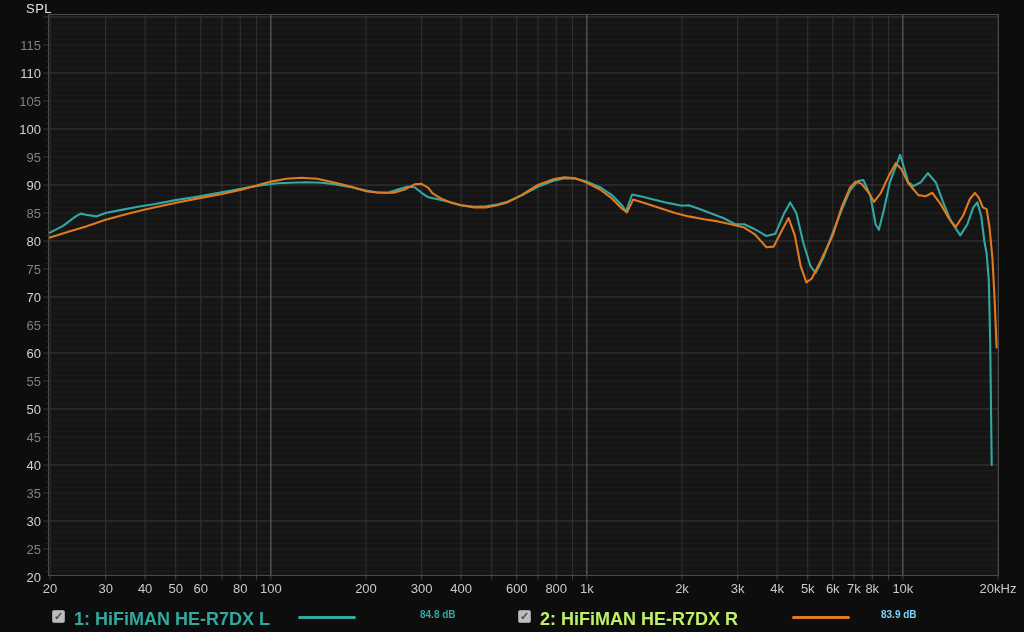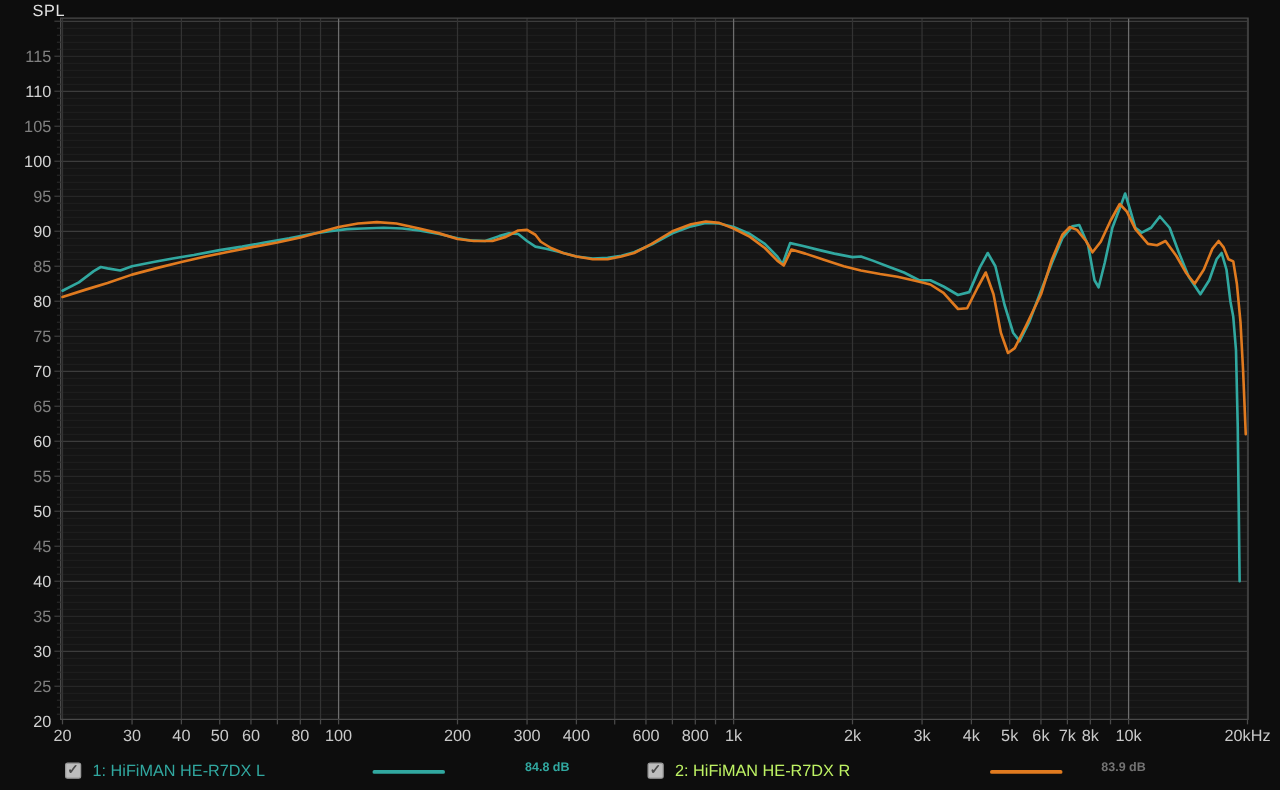--- a/index.html
+++ b/index.html
@@ -8,21 +8,21 @@
   .spl-title{position:absolute;left:26px;top:1px;font-size:13px;color:#e2e2e2;letter-spacing:.5px;}
   svg.chart{position:absolute;left:0;top:0;}
   .legend{position:absolute;left:0;top:604px;width:1024px;height:28px;}
   .legend-item{position:absolute;top:0;height:26px;}
   .legend-item.li-0{left:52px;width:440px;}
   .legend-item.li-1{left:518px;width:440px;}
   .checkbox{position:absolute;left:0;top:6px;width:13px;height:13px;background:#bdbdbd;
             border:1px solid #9a9a9a;border-radius:2px;box-sizing:border-box;
             display:flex;align-items:center;justify-content:center;}
   .check{font-size:11px;line-height:11px;color:#4b4b4b;font-weight:bold;}
-  .legend-label{position:absolute;left:22px;top:5px;font-size:13px;font-weight:normal;white-space:nowrap;}
+  .legend-label{position:absolute;left:22px;top:5px;font-size:18px;font-weight:bold;white-space:nowrap;}
   .legend-swatch{position:absolute;top:12px;width:58px;height:3px;border-radius:2px;}
   .li-0 .legend-swatch{left:246px;}
   .li-1 .legend-swatch{left:274px;}
   .legend-value{position:absolute;top:5px;font-size:10px;font-weight:bold;white-space:nowrap;}
   .li-0 .legend-value{left:368px;}
   .li-1 .legend-value{left:363px;}
 </style>
 </head>
 <body>
 
@@ -359,16 +359,16 @@
       <span class="legend-label" id="leg-label-0" style="color: rgb(49, 168, 160);">1: HiFiMAN HE-R7DX L</span>
       <span class="legend-swatch" id="leg-swatch-0" style="background: rgb(49, 168, 160);"></span>
       <span class="legend-value" id="leg-value-0" style="color: rgb(49, 168, 160);">84.8 dB</span>
     </div>
     <div class="legend-item li-1">
       <span class="checkbox">
           <span class="check">✓</span>
         </span>
       <span class="legend-label" id="leg-label-1" style="color: #bef264;">2: HiFiMAN HE-R7DX R</span>
       <span class="legend-swatch" id="leg-swatch-1" style="background: rgb(224, 122, 31);"></span>
-      <span class="legend-value" id="leg-value-1" style="color: #737373;">83.9 dB</span>
+      <span class="legend-value" id="leg-value-1" style="color: #7dd3fc;">83.9 dB</span>
     </div>
   </div>
 </div>
 
 </body></html>

